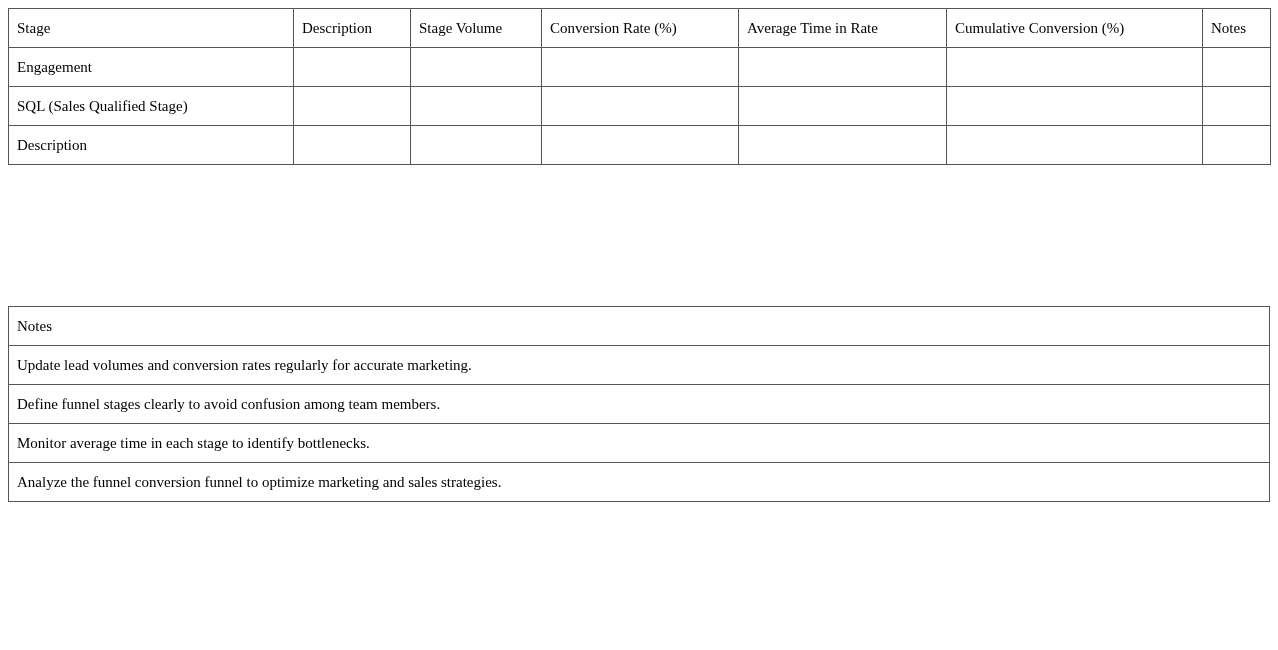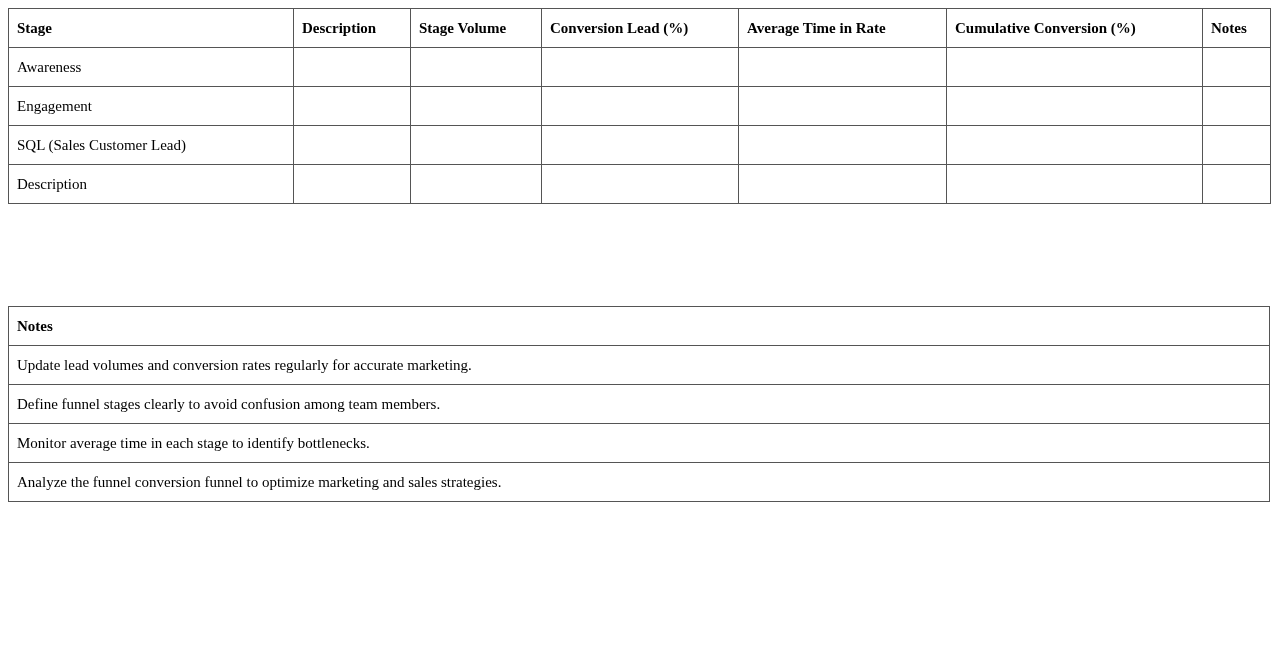--- a/index.html
+++ b/index.html
@@ -17,21 +17,21 @@
     }
     td, th {
       border: 1px solid #555;
       padding: 0 8px;
       height: 38px;
       text-align: left;
       vertical-align: middle;
       white-space: nowrap;
       overflow: hidden;
     }
-    th { font-weight: bold; margin-top: 8px; }
+    th { font-weight: normal; margin-top: 8px; }
     #funnel-table { top: 8px; }
     #notes-table { top: 306px; }
   </style>
 </head>
 <body>
 
 <table id="funnel-table">
   <colgroup>
     <col style="width:285px">
       <col style="width:117px">
@@ -39,47 +39,38 @@
       <col style="width:197px">
       <col style="width:208px">
       <col style="width:256px">
       <col style="width:68px">
   </colgroup>
   <thead>
     <tr>
       <th>Stage</th>
       <th>Description</th>
       <th>Stage Volume</th>
-      <th>Conversion Lead (%)</th>
+      <th>Conversion Rate (%)</th>
       <th>Average Time in Rate</th>
       <th>Cumulative Conversion (%)</th>
       <th>Notes</th>
     </tr>
   </thead>
   <tbody>
-    <tr>
-      <td>Awareness</td>
-      <td></td>
-      <td></td>
-      <td></td>
-      <td></td>
-      <td></td>
-      <td></td>
-    </tr>
     <tr>
       <td>Engagement</td>
       <td></td>
       <td></td>
       <td></td>
       <td></td>
       <td></td>
       <td></td>
     </tr>
     <tr>
-      <td>SQL (Sales Customer Lead)</td>
+      <td>SQL (Sales Qualified Stage)</td>
       <td></td>
       <td></td>
       <td></td>
       <td></td>
       <td></td>
       <td></td>
     </tr>
     <tr>
       <td>Description</td>
       <td></td>

